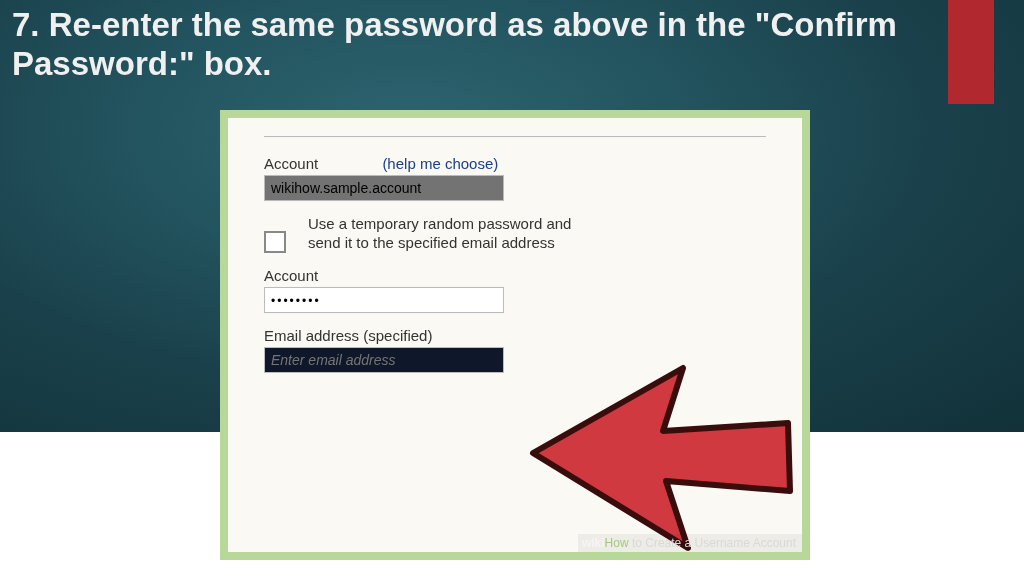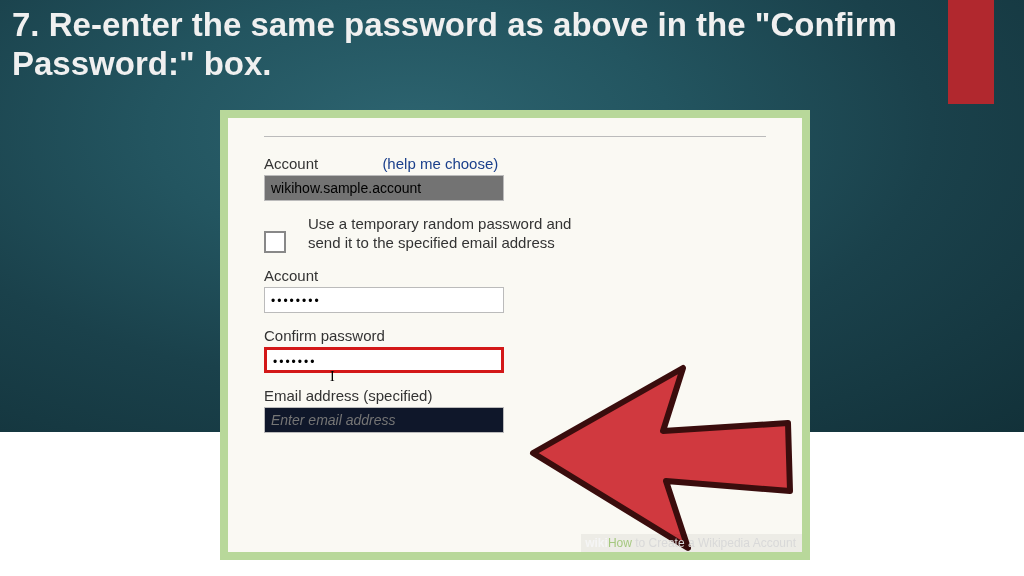--- a/index.html
+++ b/index.html
@@ -207,46 +207,39 @@
       <div class="checkbox-row">
         <div class="checkbox"></div>
         <div class="checkbox-label">Use a temporary random password and send it to the specified email address</div>
       </div>
 
       <div class="row">
         <div class="label-line">Account</div>
         <div class="mask-input">••••••••</div>
       </div>
 
-      <div class="row">
-        <div class="label-line">Confirm password</div>
-        <div class="confirm-wrap">
-          <div class="confirm-input">•••••••</div>
-          <span class="text-cursor">I</span>
-        </div>
-      </div>
 
       <div class="row">
         <div class="label-line">Email address (specified)</div>
         <input class="email-input" placeholder="Enter email address" style="">
       </div>
 
       <div class="arrow-wrap">
         <svg viewBox="0 0 280 200" width="280" height="200">
           <path d="M 5 90
                    L 155 5
                    L 135 68
                    L 260 60
                    L 262 128
                    L 138 118
                    L 160 185
                    Z" fill="#d0393f" stroke="#3a0d0d" stroke-width="6" stroke-linejoin="round"></path>
         </svg>
       </div>
 
       <div class="caption">
-        <span class="wiki">wiki</span><span class="how">How</span><span> to Create a Wikipedia Account</span>
+        <span class="wiki">wiki</span><span class="how">How</span><span> to Create a Username Account</span>
       </div>
 
     </div>
   </div>
 
 </div>
 
 </body></html>

